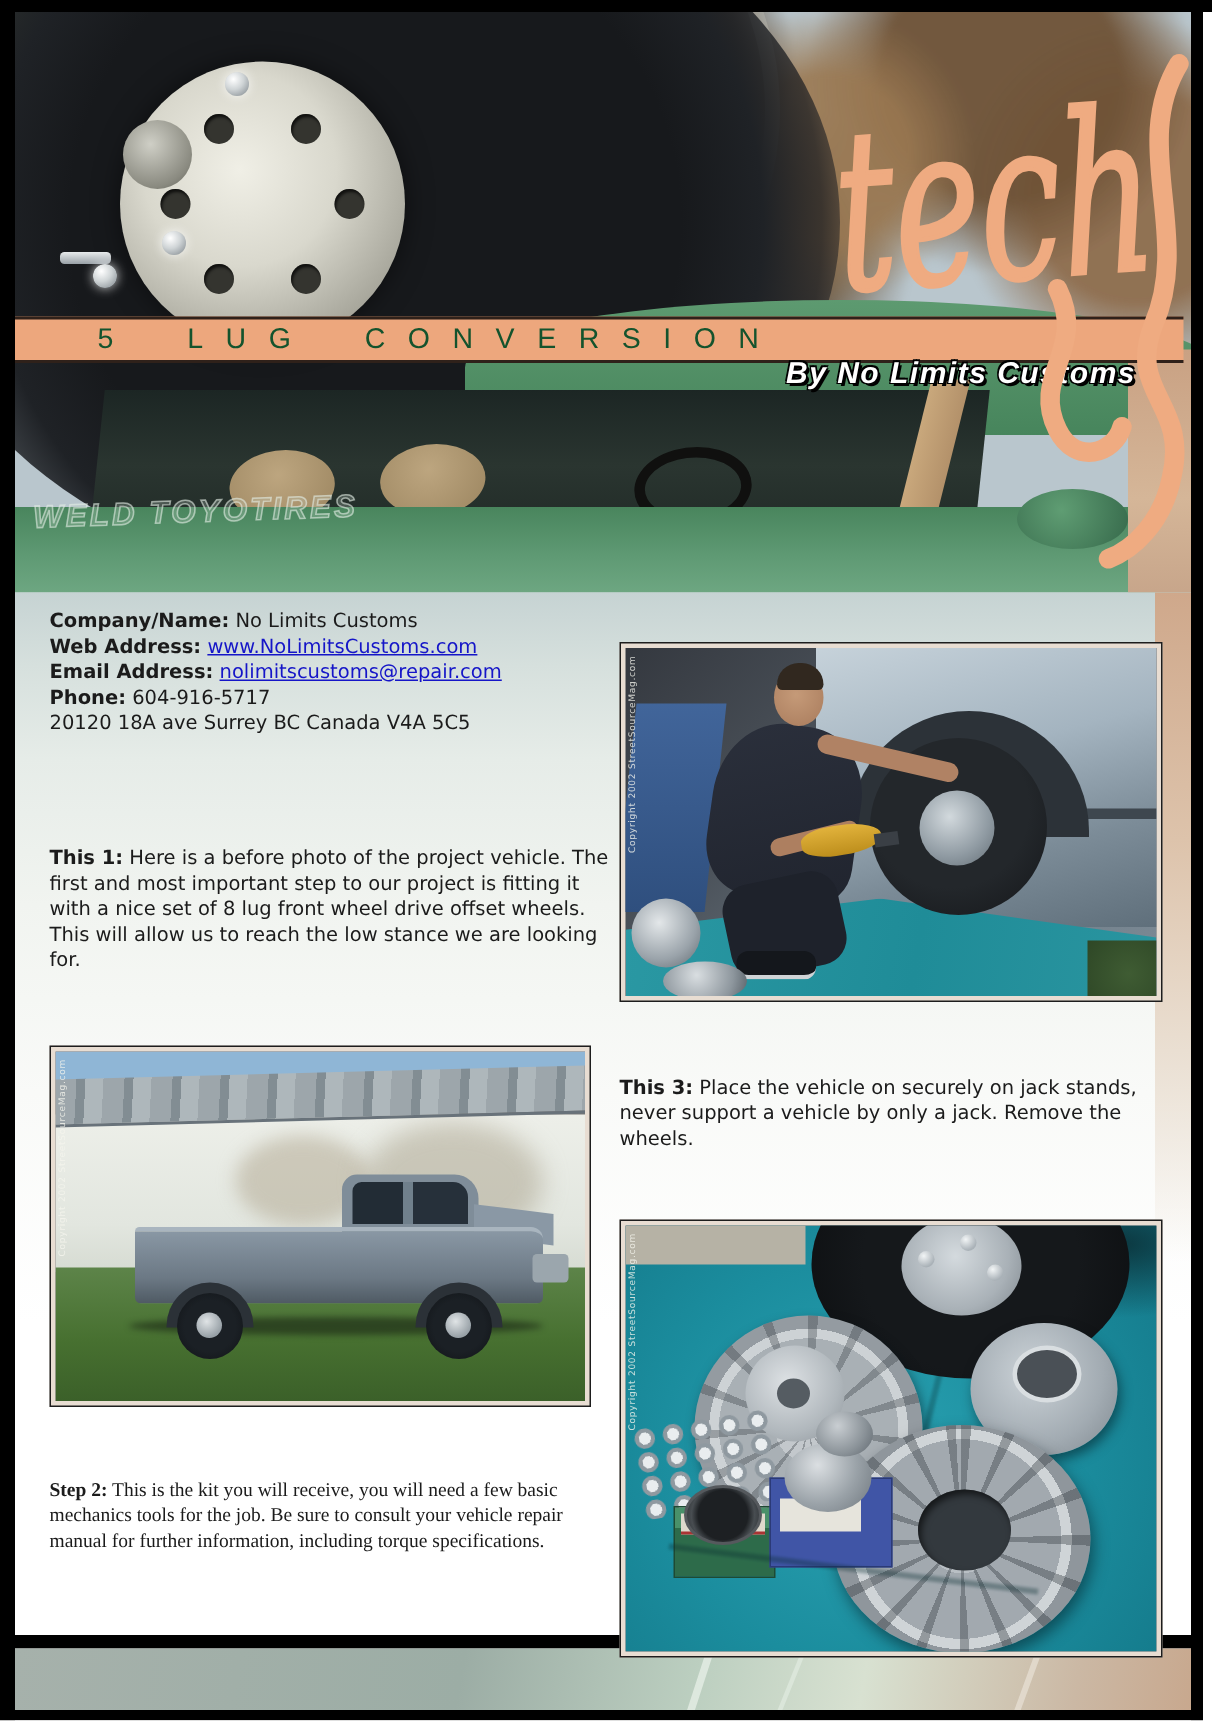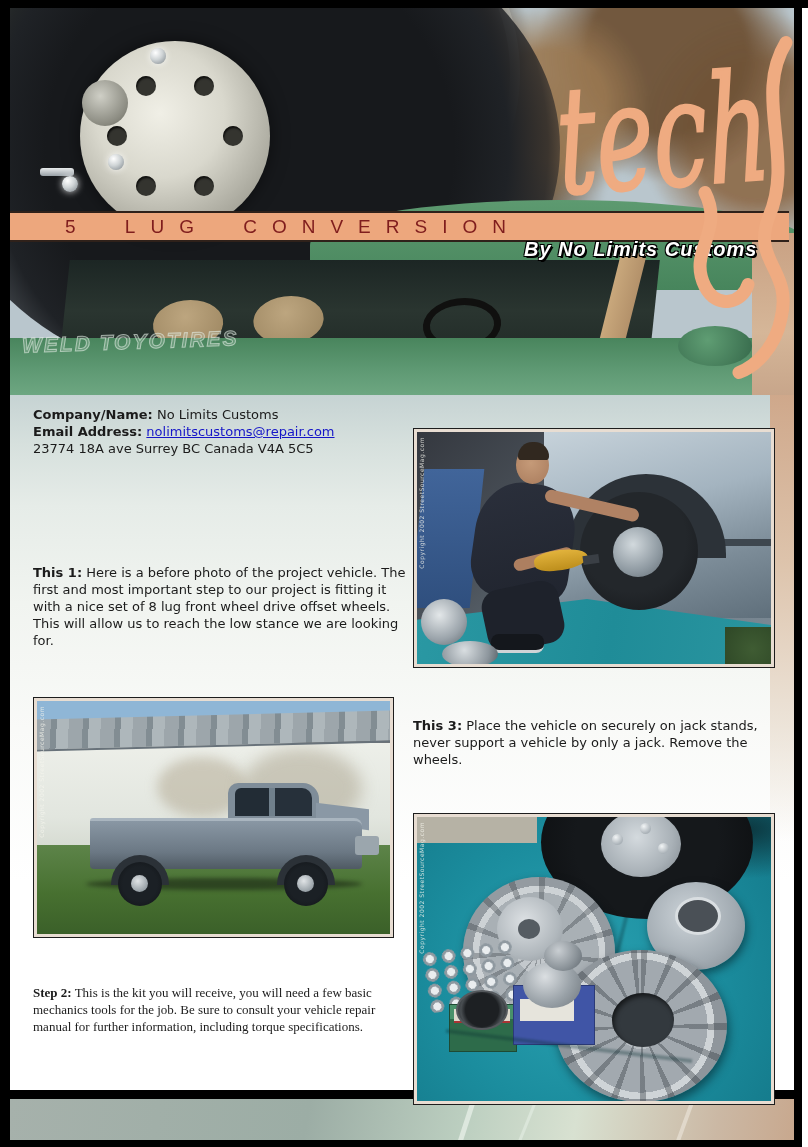--- a/index.html
+++ b/index.html
@@ -53,21 +53,21 @@
   .apillar{left:598px;top:245px;width:26px;height:105px;transform:skewX(-14deg);background:linear-gradient(90deg,#c9a87c,#b3916a);}
   .mirror{left:668px;top:318px;width:74px;height:40px;border-radius:50%;
     background:radial-gradient(circle at 40% 35%, #5f9d73, #35684a);}
   .right-trees{left:742px;top:225px;width:42px;height:165px;background:linear-gradient(180deg,#c9a183,#d5b698 60%,#c7a58a);}
   .decal{left:12px;top:322px;font:italic 900 21px "Liberation Sans",sans-serif;letter-spacing:2px;
     color:rgba(195,210,200,.25);-webkit-text-stroke:1px rgba(228,238,230,.6);transform:rotate(-2deg);white-space:nowrap;}
 
   
   .banner{left:0;top:203px;width:779px;height:27px;background:#eda77d;
     border-top:2px solid #2f211a;border-bottom:2px solid #2f211a;z-index:2;box-sizing:content-box;}
-  .banner-text{position:absolute;left:55px;top:0;line-height:27px;font-size:19px;color:#7f1d1d;
+  .banner-text{position:absolute;left:55px;top:0;line-height:27px;font-size:19px;color:#14532d;
     letter-spacing:15px;word-spacing:14px;font-family:"Liberation Sans",sans-serif;white-space:nowrap;}
   .byline{left:514px;top:230px;z-index:3;font:italic 700 20px "Liberation Sans",sans-serif;color:#fff;
     letter-spacing:1px;white-space:nowrap;
     text-shadow:-1px -1px 0 #000,1px -1px 0 #000,-1px 1px 0 #000,1px 1px 0 #000,2px 2px 0 #000;}
   .logo-svg{left:545px;top:26px;width:250px;height:346px;z-index:4;}
   .logo-svg text{font-family:"DejaVu Serif","Liberation Serif",serif;font-style:italic;fill:#efab81;stroke:#efab81;stroke-width:3;}
   .logo-svg path{fill:none;stroke:#efab81;stroke-width:13;stroke-linecap:round;}
 
   
   .body-bg{left:10px;top:395px;width:784px;height:695px;
@@ -243,22 +243,24 @@
       <path d="M150,158 C170,198 132,216 150,252 C162,276 188,268 193,250"></path>
       <text x="2" y="152" font-size="148" textLength="212" lengthAdjust="spacingAndGlyphs" transform="rotate(-4 100 100)">tech</text>
     </svg>
   </div>
 
   <div class="abs body-bg"></div>
   <div class="abs right-fade"></div>
 
   <div class="abs textblock contact">
     <div><span class="b">Company/Name:</span> <span>No Limits Customs</span></div>
+    <div><span class="b">Web Address:</span> <a class="lnk" href="#">www.NoLimitsCustoms.com</a></div>
     <div><span class="b">Email Address:</span> <a class="lnk" href="#">nolimitscustoms@repair.com</a></div>
-    <div>23774 18A ave Surrey BC Canada V4A 5C5</div>
+    <div><span class="b">Phone:</span> <span>604-916-5717</span></div>
+    <div>20120 18A ave Surrey BC Canada V4A 5C5</div>
   </div>
 
   <div class="abs textblock step1">
     <span class="b">This 1:</span>
     <span>Here is a before photo of the project vehicle. The first and most important step to our project is fitting it with a nice set of 8 lug front wheel drive offset wheels. This will allow us to reach the low stance we are looking for.</span>
   </div>
 
   <div class="abs photo photo1">
     <div class="photo-inner">
       <div class="abs s1-bg"></div>

